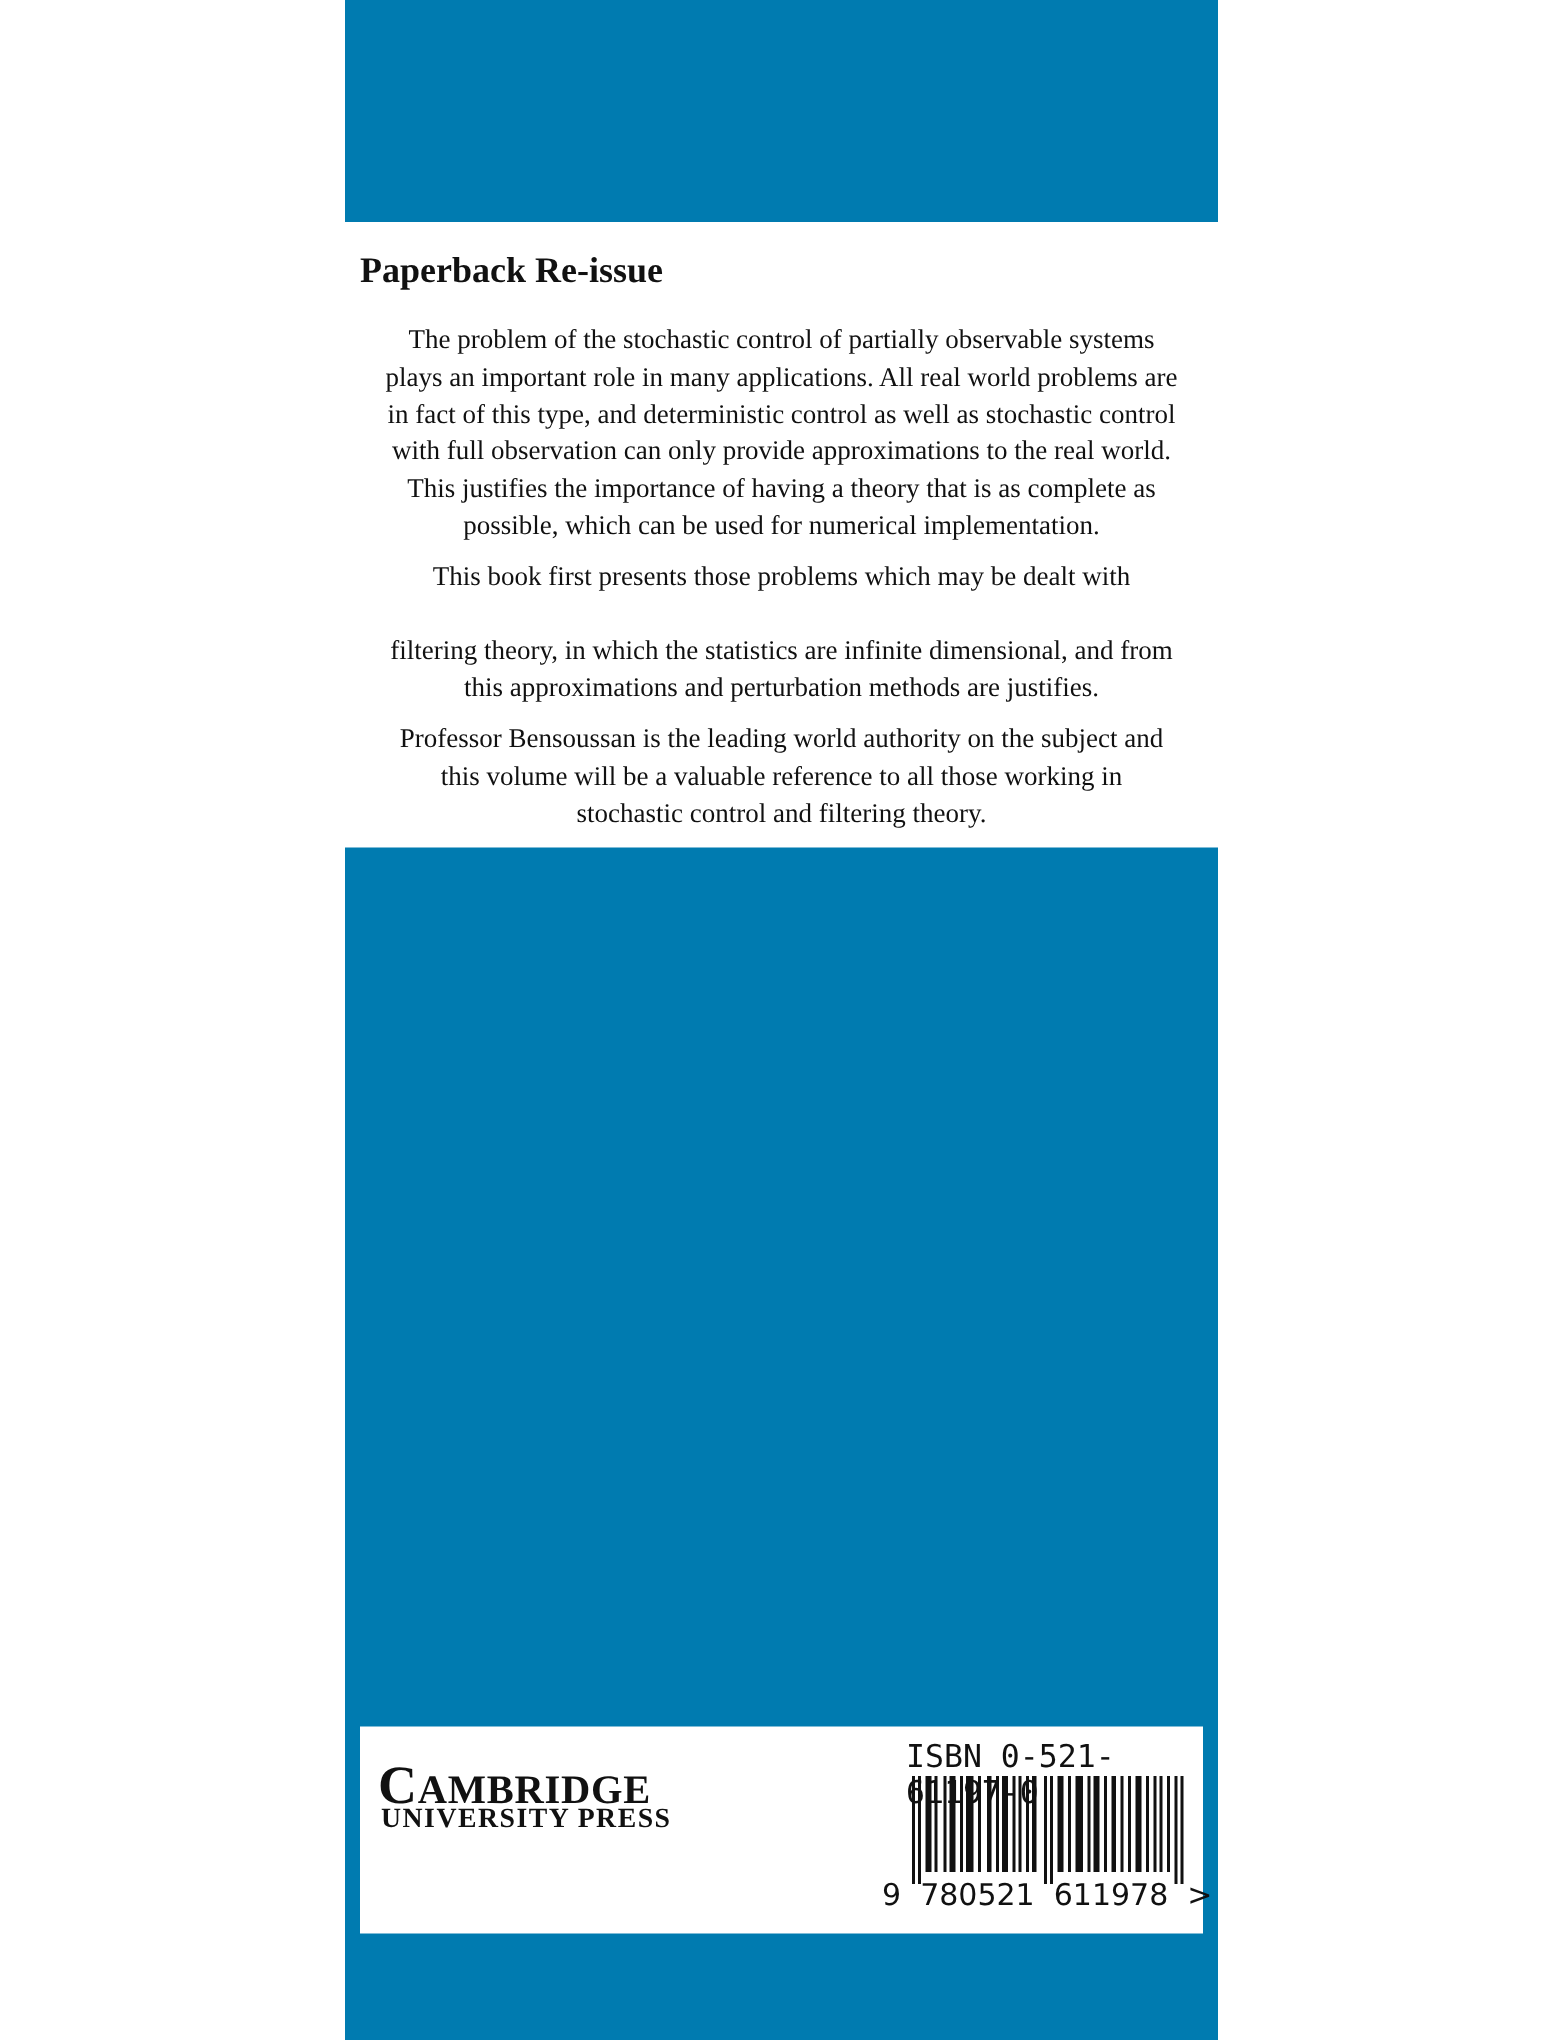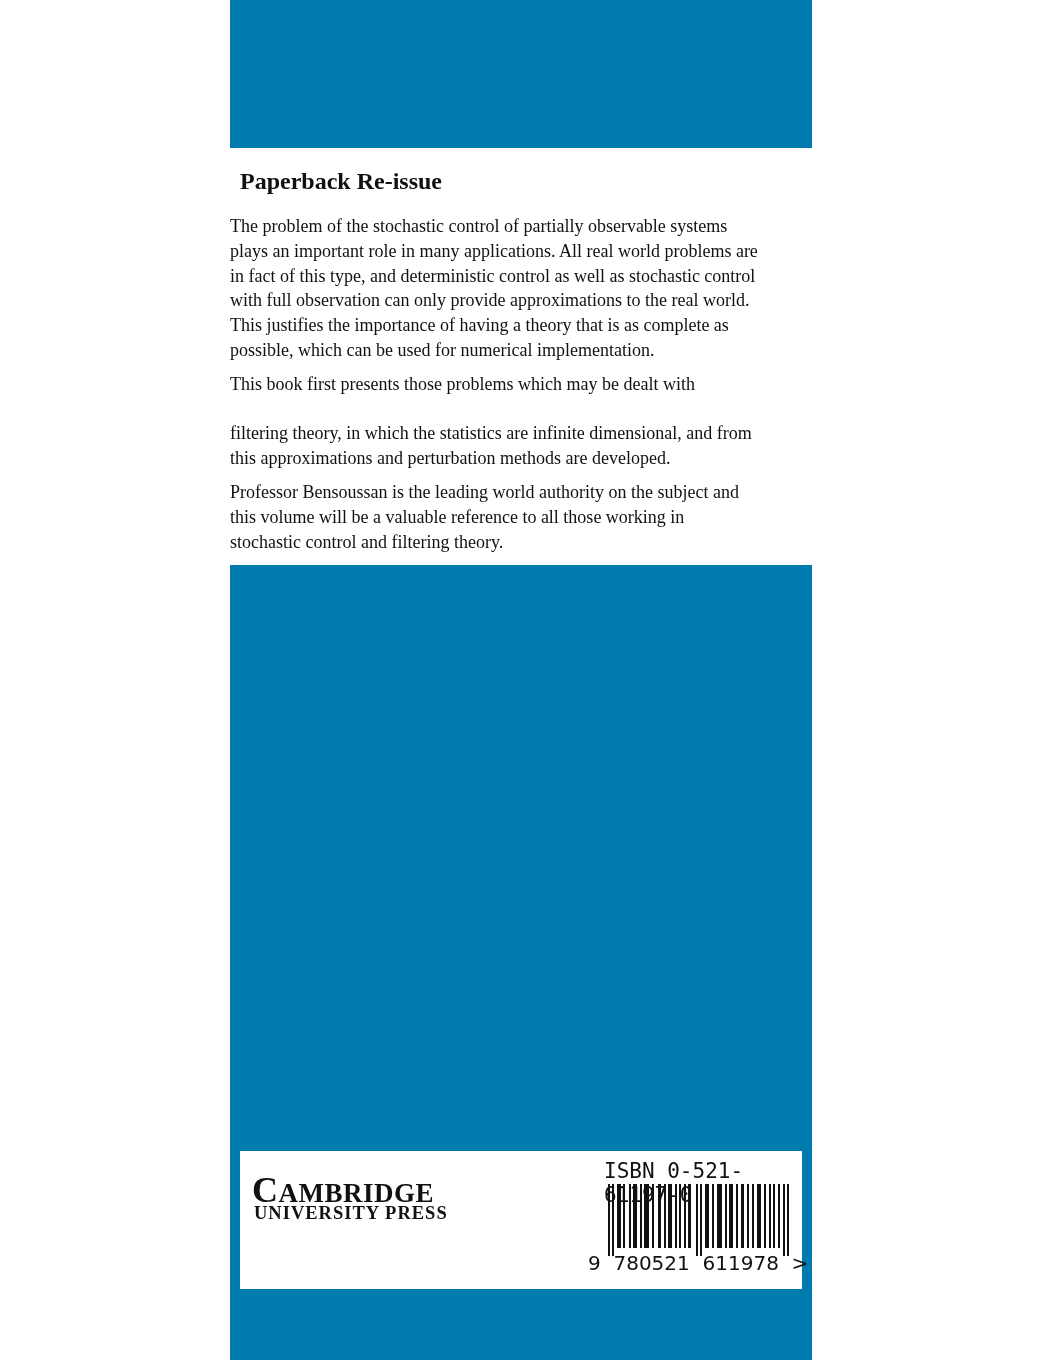--- a/index.html
+++ b/index.html
@@ -1,21 +1,21 @@
 <!DOCTYPE html>
 <html><head>
 <meta charset="utf-8">
 <style>
   html, body { margin:0; padding:0; }
   body { width:1044px; height:1360px; background:#ffffff; position:relative; overflow:hidden; }
   .cover { position:absolute; left:230px; top:0; width:582px; height:1360px; background:#ffffff; }
   .band-top { position:absolute; left:0; top:0; width:582px; height:148px; background:#007bb0; }
   .band-bottom { position:absolute; left:0; top:565px; width:582px; height:795px; background:#007bb0; }
   .heading { position:absolute; left:10px; top:168px; font-family:"Liberation Serif", serif; font-weight:bold; font-size:24px; color:#111; }
-  .blurb { position:absolute; left:0; top:214px; width:582px; font-family:"Liberation Serif", serif; font-size:18px; line-height:24.8px; color:#111; text-align:left; }
+  .blurb { position:absolute; left:0; top:214px; width:582px; font-family:"Liberation Serif", serif; font-size:18px; line-height:24.8px; color:#111; text-align:center; }
   .blurb p { margin:0 0 9px 0; }
   .publisher-box { position:absolute; left:10px; top:1151px; width:562px; height:138px; background:#ffffff; }
   .logo-main { position:absolute; left:12px; top:18px; font-family:"Liberation Serif", serif; font-weight:bold; font-size:27px; letter-spacing:0.5px; color:#111; }
   .logo-main .big { font-size:36px; }
   .logo-sub { position:absolute; left:14px; top:52px; font-family:"Liberation Serif", serif; font-weight:bold; font-size:18.5px; letter-spacing:1px; color:#111; }
   .isbn { position:absolute; left:364px; top:8px; font-family:"DejaVu Sans Mono", monospace; font-size:21px; color:#111; }
   .barcode { position:absolute; left:368px; top:33px; height:72px; width:190px; }
   .barcode-digits { position:absolute; left:348px; top:100px; font-family:"DejaVu Sans", sans-serif; font-size:20px; color:#111; white-space:pre; }
 </style>
 </head>
@@ -24,21 +24,21 @@
 <div class="cover">
   <div class="band-top"></div>
 
   <div class="heading">Paperback Re-issue</div>
 
   <div class="blurb">
     <p>
       <span>The problem of the stochastic control of partially observable systems</span><br><span>plays an important role in many applications. All real world problems are</span><br><span>in fact of this type, and deterministic control as well as stochastic control</span><br><span>with full observation can only provide approximations to the real world.</span><br><span>This justifies the importance of having a theory that is as complete as</span><br><span>possible, which can be used for numerical implementation.</span>
     </p>
     <p>
-      <span>This book first presents those problems which may be dealt with</span><br><br><span>filtering theory, in which the statistics are infinite dimensional, and from</span><br><span>this approximations and perturbation methods are developed.</span>
+      <span>This book first presents those problems which may be dealt with</span><br><br><span>filtering theory, in which the statistics are infinite dimensional, and from</span><br><span>this approximations and perturbation methods are justifies.</span>
     </p>
     <p>
       <span>Professor Bensoussan is the leading world authority on the subject and</span><br><span>this volume will be a valuable reference to all those working in</span><br><span>stochastic control and filtering theory.</span>
     </p>
   </div>
 
   <div class="band-bottom">
     <div class="publisher-box" style="top:586px;">
       <div class="logo-main"><span class="big">C</span><span>AMBRIDGE</span></div>
       <div class="logo-sub">UNIVERSITY PRESS</div>

